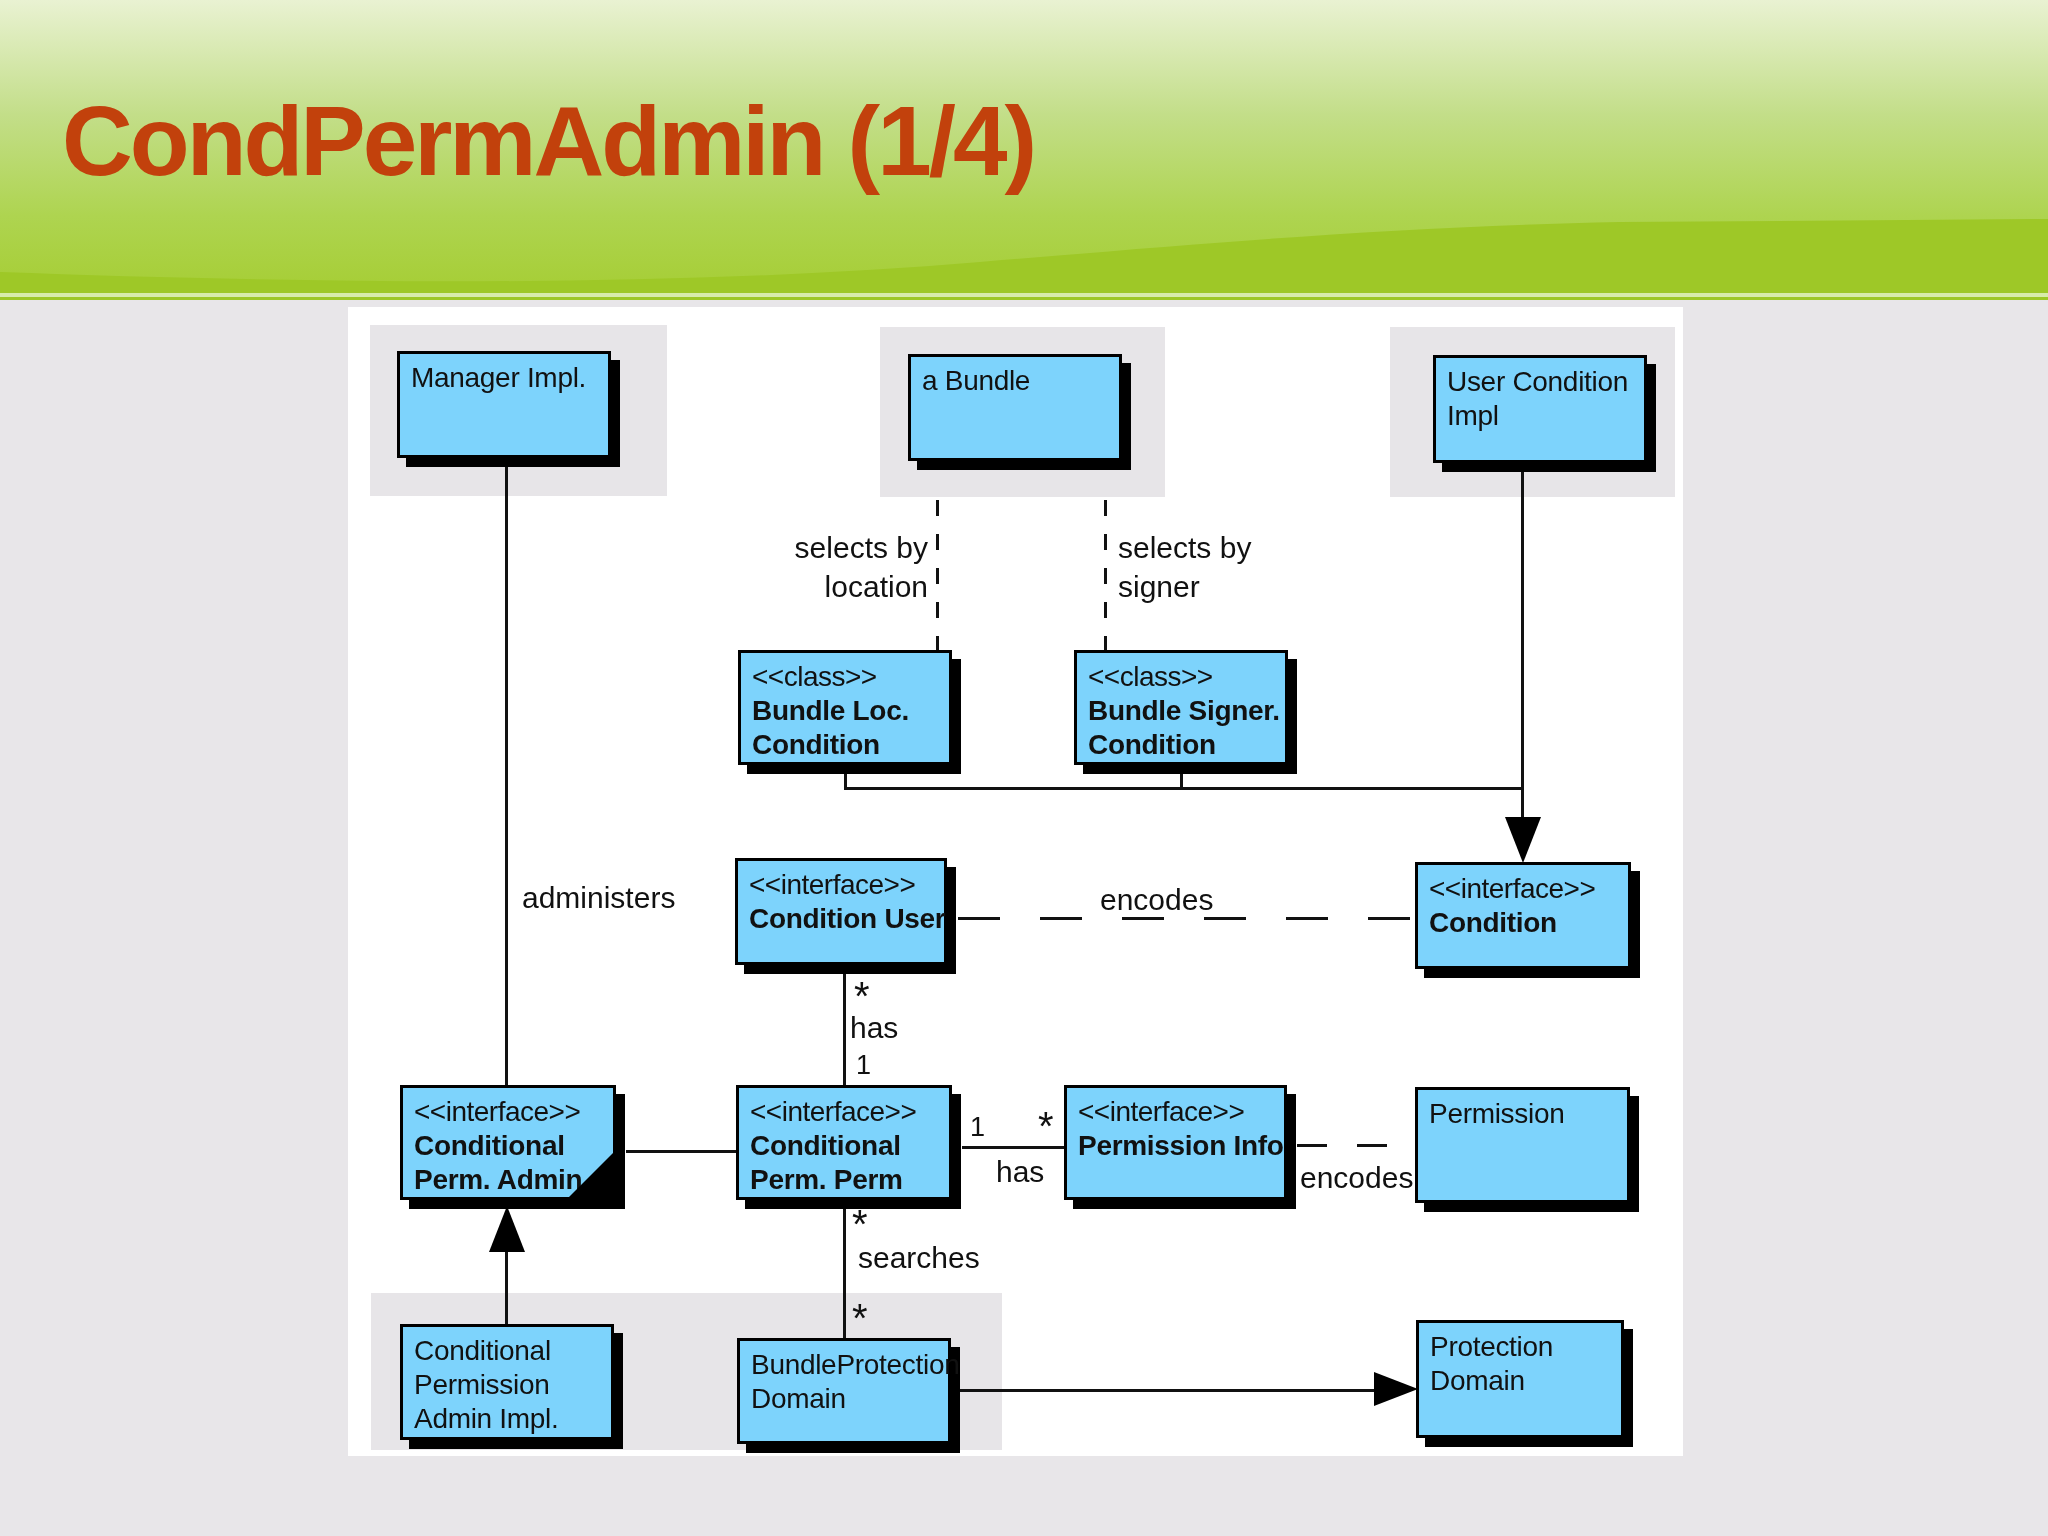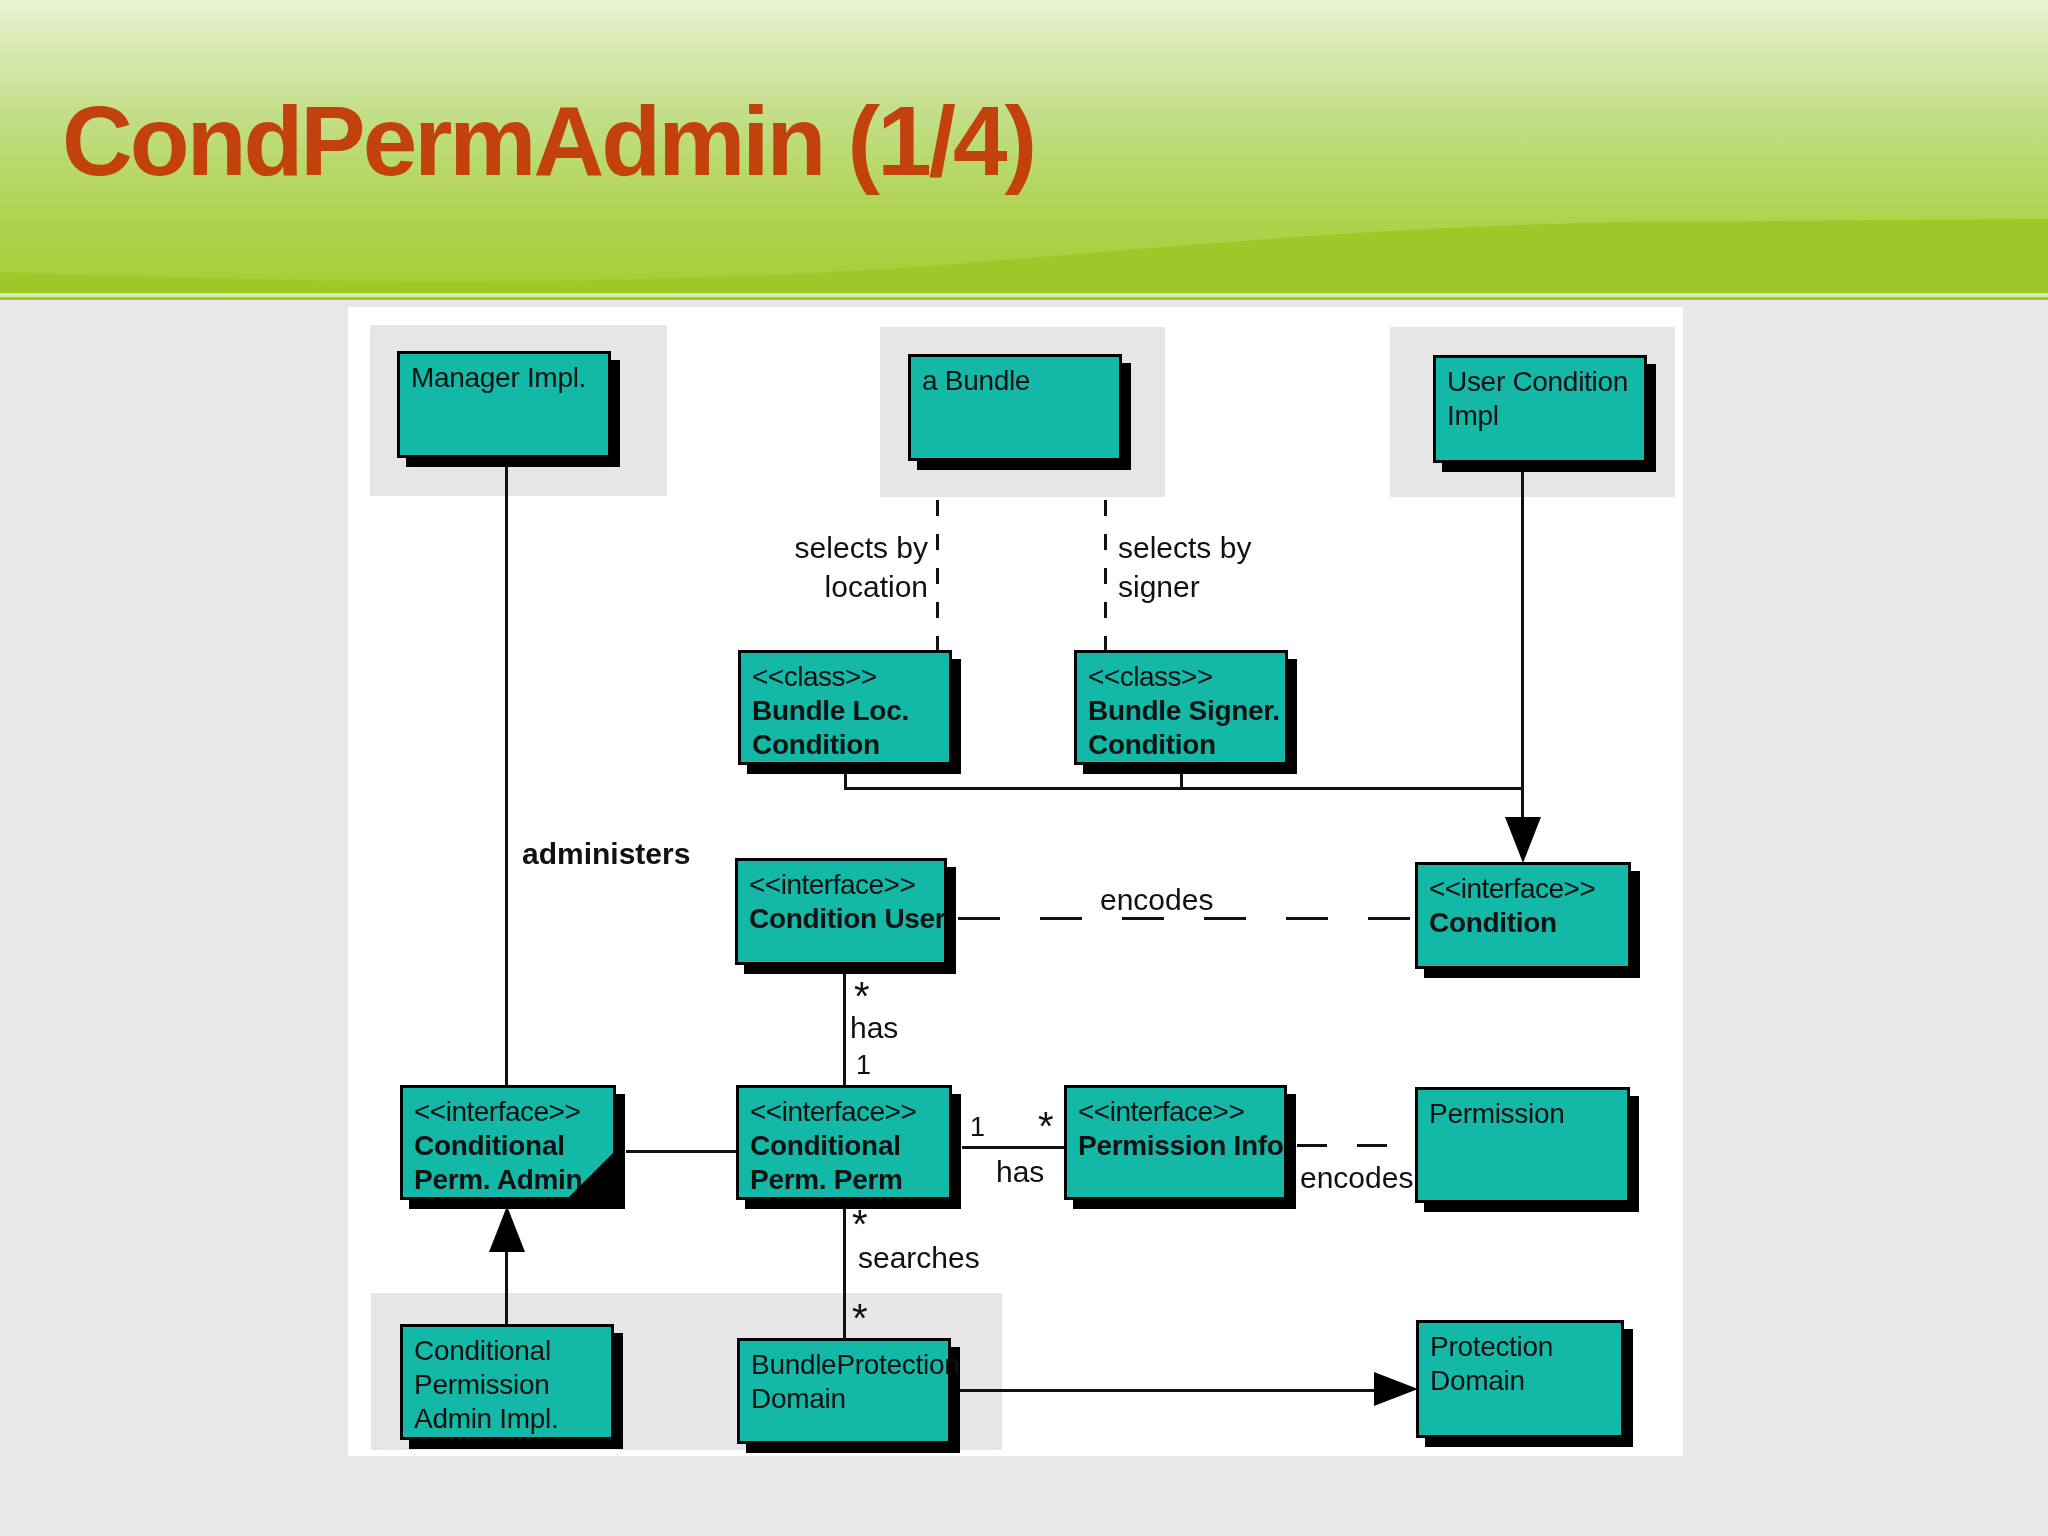--- a/index.html
+++ b/index.html
@@ -6,21 +6,21 @@
   #canvas{position:relative;width:2048px;height:1536px;background:#e8e6e9;overflow:hidden;
           font-family:"Liberation Sans",sans-serif;color:#111;}
   
   #header{position:absolute;left:0;top:0;width:2048px;height:300px;}
   #title{position:absolute;left:62px;top:92px;font-size:98px;font-weight:700;color:#c2410c;
          letter-spacing:-3px;line-height:1;white-space:nowrap;}
   
   #sheet{position:absolute;left:348px;top:307px;width:1335px;height:1149px;background:#ffffff;}
   .panel{position:absolute;background:#e7e5e8;}
   
-  .box{position:absolute;background:#14b8a6;border:3px solid #000;box-sizing:border-box;
+  .box{position:absolute;background:#7dd3fc;border:3px solid #000;box-sizing:border-box;
        box-shadow:9px 9px 0 0 #000;padding:7px 11px;font-size:28px;line-height:1.22;}
   .box .stereo{display:block;font-weight:400;letter-spacing:-0.5px;white-space:nowrap;}
   .box .line{display:block;white-space:nowrap;letter-spacing:-0.3px;}
   .box.named .line{font-weight:700;}
   .box.plain .line{font-weight:400;}
   
   .lv{position:absolute;width:3px;background:#111;}
   .lh{position:absolute;height:3px;background:#111;}
   .dv{position:absolute;width:3px;background:repeating-linear-gradient(180deg,#111 0 16px,rgba(0,0,0,0) 16px 34px);}
   .dh{position:absolute;height:3px;background:repeating-linear-gradient(90deg,#111 0 42px,rgba(0,0,0,0) 42px 82px);}
@@ -82,21 +82,21 @@
   <div class="lv" style="left:843px;top:973px;height:112px;"></div>
   <div class="lh" style="left:626px;top:1150px;width:110px;"></div>
   <div class="lh" style="left:962px;top:1146px;width:102px;"></div>
   <div class="dh small" style="left:1297px;top:1144px;width:118px;"></div>
   <div class="lv" style="left:843px;top:1200px;height:138px;"></div>
   <div class="arrow up" style="left:489px;top:1206px;"></div>
   <div class="lv" style="left:505px;top:1252px;height:72px;"></div>
   <div class="lh" style="left:960px;top:1389px;width:414px;"></div>
   <div class="arrow right" style="left:1374px;top:1372px;"></div>
 
-  <div class="lbl" style="left:522px;top:834px;font-weight:bold;">administers</div>
+  <div class="lbl" style="left:522px;top:878px;">administers</div>
   <div class="lbl right-align" style="left:700px;top:528px;width:228px;">
     <span>selects by</span>
     <span>location</span>
   </div>
   <div class="lbl" style="left:1118px;top:528px;">
     <span>selects by</span>
     <span>signer</span>
   </div>
   <div class="lbl" style="left:1100px;top:880px;">encodes</div>
   <div class="lbl star" style="left:854px;top:976px;">*</div>

